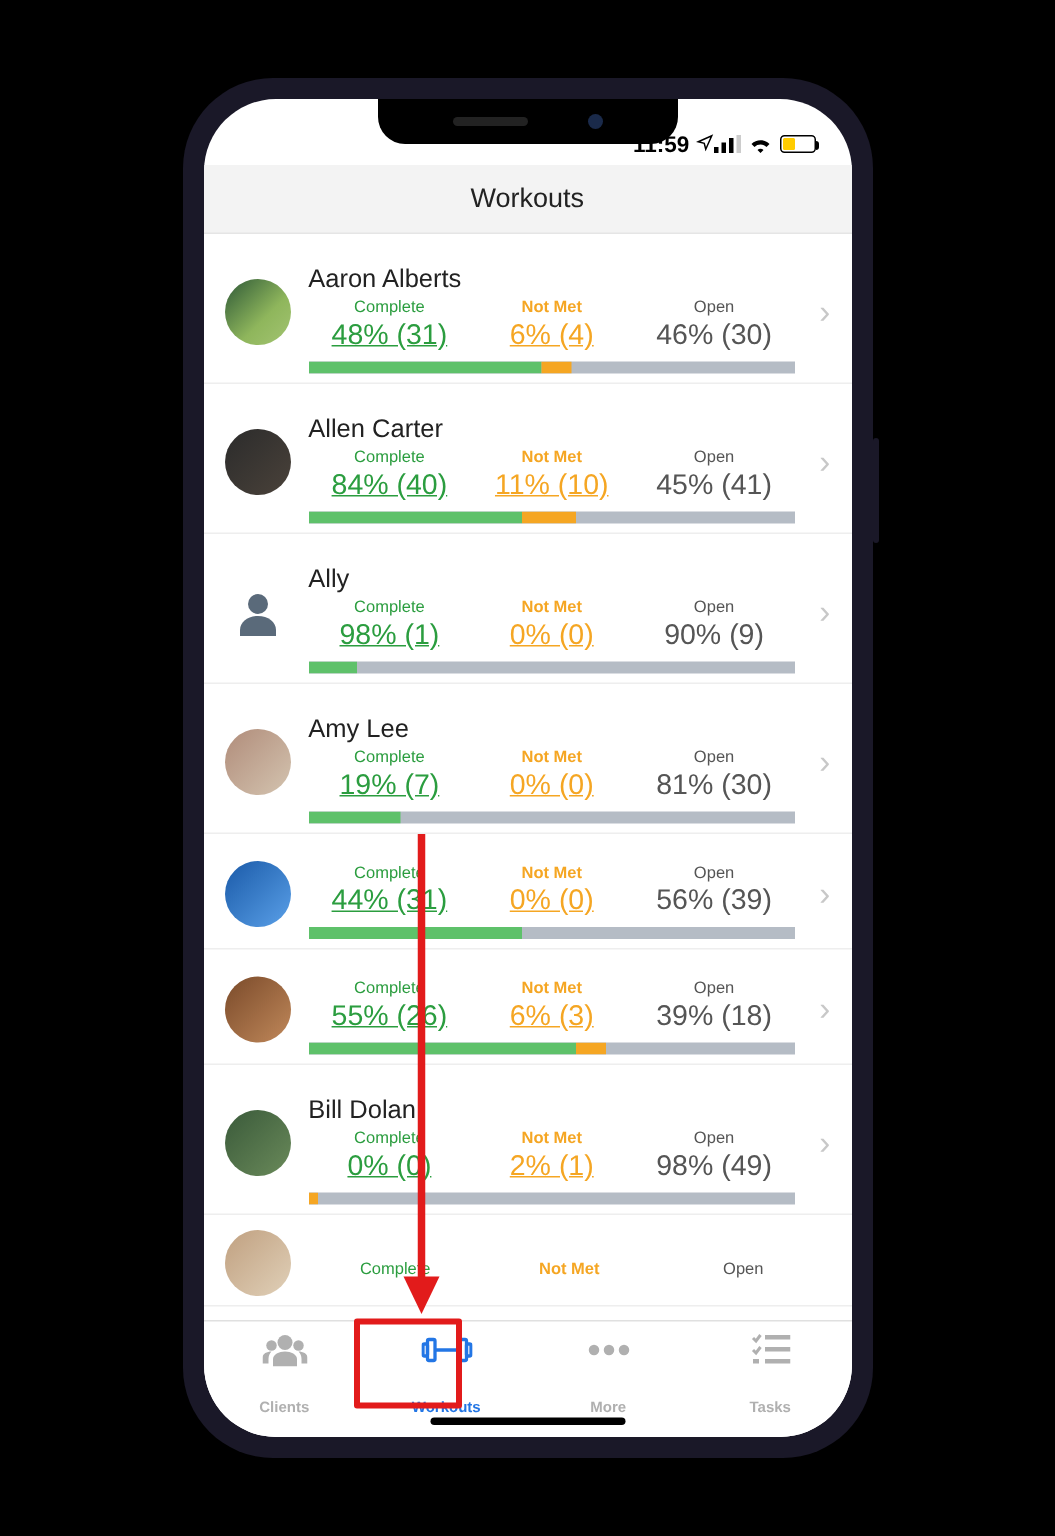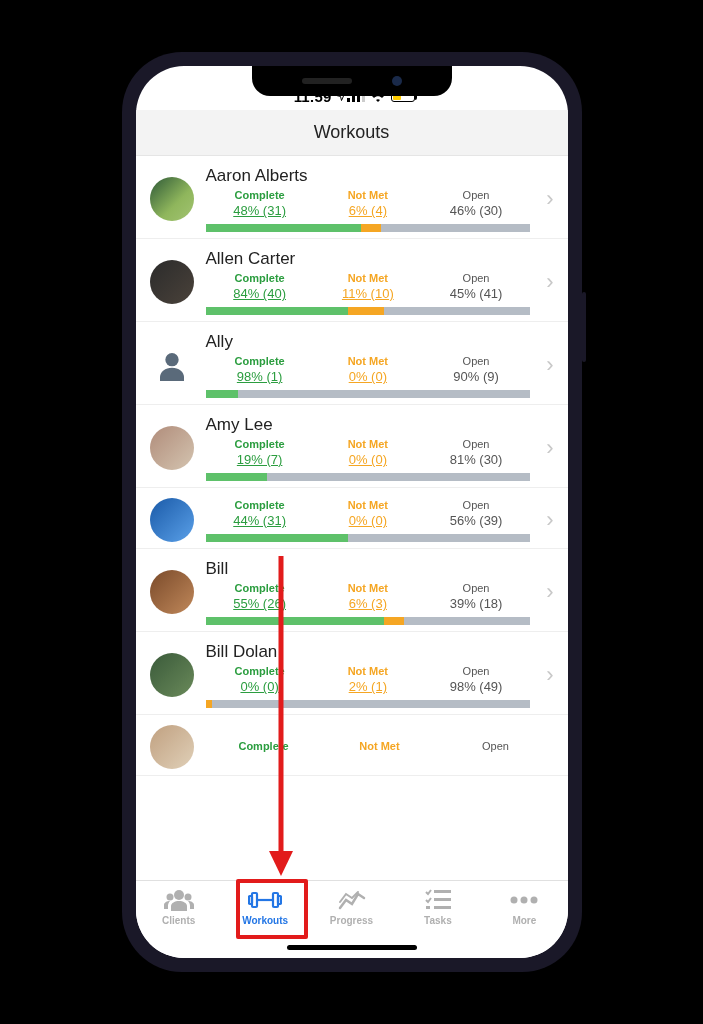--- a/index.html
+++ b/index.html
@@ -44,21 +44,21 @@
     border-bottom-left-radius: 18px;
     border-bottom-right-radius: 18px;
     z-index: 10;
     display:flex; align-items:center; justify-content:center; gap:40px;
   }
   .notch-speaker{ width:50px; height:6px; background:#222; border-radius:3px;}
   .notch-cam{ width:10px; height:10px; background:#1a2a4a; border-radius:50%;}
   .status-bar {
     height: 44px;
     display: flex;
-    justify-content: center;
+    justify-content: flex-end;
     align-items: center;
     padding: 16px 24px 0 30px;
     font-weight: 600;
     font-size: 15px;
     color:#000;
   }
   .status-left { display:flex; align-items:center; gap:4px;}
   .status-right { display:flex; align-items:center; gap:5px;}
   .signal svg, .wifi svg { display:block }
   .battery {
@@ -93,52 +93,52 @@
     overflow:hidden;
   }
   .avatar.ph svg{ width:32px; height:32px; }
   .avatar.a1{background:linear-gradient(135deg,#2d5837,#8fb65c 60%,#a3c472);}
   .avatar.a2{background:linear-gradient(135deg,#2b2b2b,#4a423a);}
   .avatar.a4{background:linear-gradient(135deg,#b08c7a,#d4c4b0);}
   .avatar.a5{background:linear-gradient(135deg,#1a5aa8,#5aa0e8);}
   .avatar.a6{background:linear-gradient(135deg,#7a4a2a,#c0885a);}
   .avatar.a7{background:linear-gradient(135deg,#3a5a3a,#6a8a5a);}
   .avatar.a8{background:linear-gradient(135deg,#c0a080,#e0d0b8);}
-  .body { flex:1; }
+  .body { flex:1;margin-top:10px; }
   .name { font-size:17px; color:#222; margin-bottom:3px; }
   .stats { display:flex; gap:0; font-size:12px; }
   .stat { flex:1; text-align:center;}
-  .stat.s-c .stat-label{ color:#2b9d3f;font-weight:bold;}
+  .stat.s-c .stat-label{ color:#2b9d3f;}
   .stat.s-c .stat-val{ color:#2b9d3f; text-decoration:underline;}
   .stat.s-n .stat-label{ color:#f5a623;font-weight:bold;}
   .stat.s-n .stat-val{ color:#f5a623; text-decoration:underline;}
   .stat.s-o .stat-label{ color:#555;}
   .stat.s-o .stat-val{ color:#555;}
   .stat-label{ display:block; margin-bottom:2px; font-size:11px;}
-  .stat-val{ font-size:13px;}
+  .stat-val{ font-size:19px;}
   .bar {
     height:8px; background:#b5bcc5; margin-top:6px;
     display:flex; overflow:hidden;
   }
   .bar-c{ background:#5ec16a;}
   .bar-n{ background:#f5a623;}
   .chevron {
     color:#c8c8c8; font-size:22px; font-weight:300;
     flex:0 0 auto; padding-left:4px;
   }
   .tabbar {
     display:flex; height:78px;
     border-top:1px solid #e0e0e0;
     background:#fff;
     padding-top:6px;
     position:relative;
   }
   .tab {
     flex:1; display:flex; flex-direction:column;
-    align-items:center; gap:2px;
+    align-items:center; gap:20px;
     color:#b0b0b0;
     font-size:10px; font-weight:600;
   }
   .tab.active{ color:#2376e5;}
   .tab-icon{ height:26px; display:flex; align-items:center;}
   .home-ind{
     position:absolute; bottom:8px; left:50%;
     transform:translateX(-50%);
     width:130px; height:5px; background:#000;
     border-radius:3px;
@@ -279,21 +279,20 @@
             <div class="bar">
               <div class="bar-c" style="width: 44%;"></div>
               <div class="bar-n" style="width: 0%;"></div>
             </div>
           </div>
           <div class="chevron">›</div>
         </div>
         <div class="row">
           <div class="avatar a6"></div>
           <div class="body">
-            <div class="name">Bill</div>
             <div class="stats">
               <div class="stat s-c"><span class="stat-label">Complete</span><span class="stat-val">55% (26)</span></div>
               <div class="stat s-n"><span class="stat-label">Not Met</span><span class="stat-val">6% (3)</span></div>
               <div class="stat s-o"><span class="stat-label">Open</span><span class="stat-val">39% (18)</span></div>
             </div>
             <div class="bar">
               <div class="bar-c" style="width: 55%;"></div>
               <div class="bar-n" style="width: 6%;"></div>
             </div>
           </div>
@@ -361,52 +360,43 @@
             <rect x="4" y="3" width="5" height="14" rx="1"></rect>
             <rect x="25" y="3" width="5" height="14" rx="1"></rect>
             <rect x="1" y="6" width="3" height="8" rx="1"></rect>
             <rect x="30" y="6" width="3" height="8" rx="1"></rect>
             <line x1="9" y1="10" x2="25" y2="10"></line>
           </svg>
         </span>
         <span>Workouts</span>
       </div>
 
+
       <div class="tab">
         <span class="tab-icon">
-          <svg width="28" height="20" viewBox="0 0 28 20" fill="none" stroke="#b0b0b0" stroke-width="2.5" stroke-linecap="round">
-            <polyline points="2,18 8,10 14,14 20,4 26,8"></polyline>
-            <polyline points="2,12 8,4 14,8 20,2" stroke-width="2"></polyline>
-          </svg>
-        </span>
-        <span>Progress</span>
+          <svg width="28" height="8" viewBox="0 0 28 8" fill="#b0b0b0">
+            <circle cx="4" cy="4" r="3.5"></circle>
+              <circle cx="14" cy="4" r="3.5"></circle>
+              <circle cx="24" cy="4" r="3.5"></circle>
+          </svg>
+        </span>
+        <span>More</span>
       </div>
 
       <div class="tab">
         <span class="tab-icon">
           <svg width="26" height="22" viewBox="0 0 26 22" fill="#b0b0b0">
             <path d="M1 3l2 2 3-4" stroke="#b0b0b0" stroke-width="2" fill="none"></path>
             <rect x="9" y="1" width="17" height="3"></rect>
             <path d="M1 11l2 2 3-4" stroke="#b0b0b0" stroke-width="2" fill="none"></path>
             <rect x="9" y="9" width="17" height="3"></rect>
             <rect x="9" y="17" width="17" height="3"></rect>
             <rect x="1" y="17" width="4" height="3"></rect>
           </svg>
         </span>
         <span>Tasks</span>
       </div>
 
-      <div class="tab">
-        <span class="tab-icon">
-          <svg width="28" height="8" viewBox="0 0 28 8" fill="#b0b0b0">
-            <circle cx="4" cy="4" r="3.5"></circle>
-              <circle cx="14" cy="4" r="3.5"></circle>
-              <circle cx="24" cy="4" r="3.5"></circle>
-          </svg>
-        </span>
-        <span>More</span>
-      </div>
-
       <div class="home-ind"></div>
     </div>
 
   </div>
 </div>
 
 </body></html>

